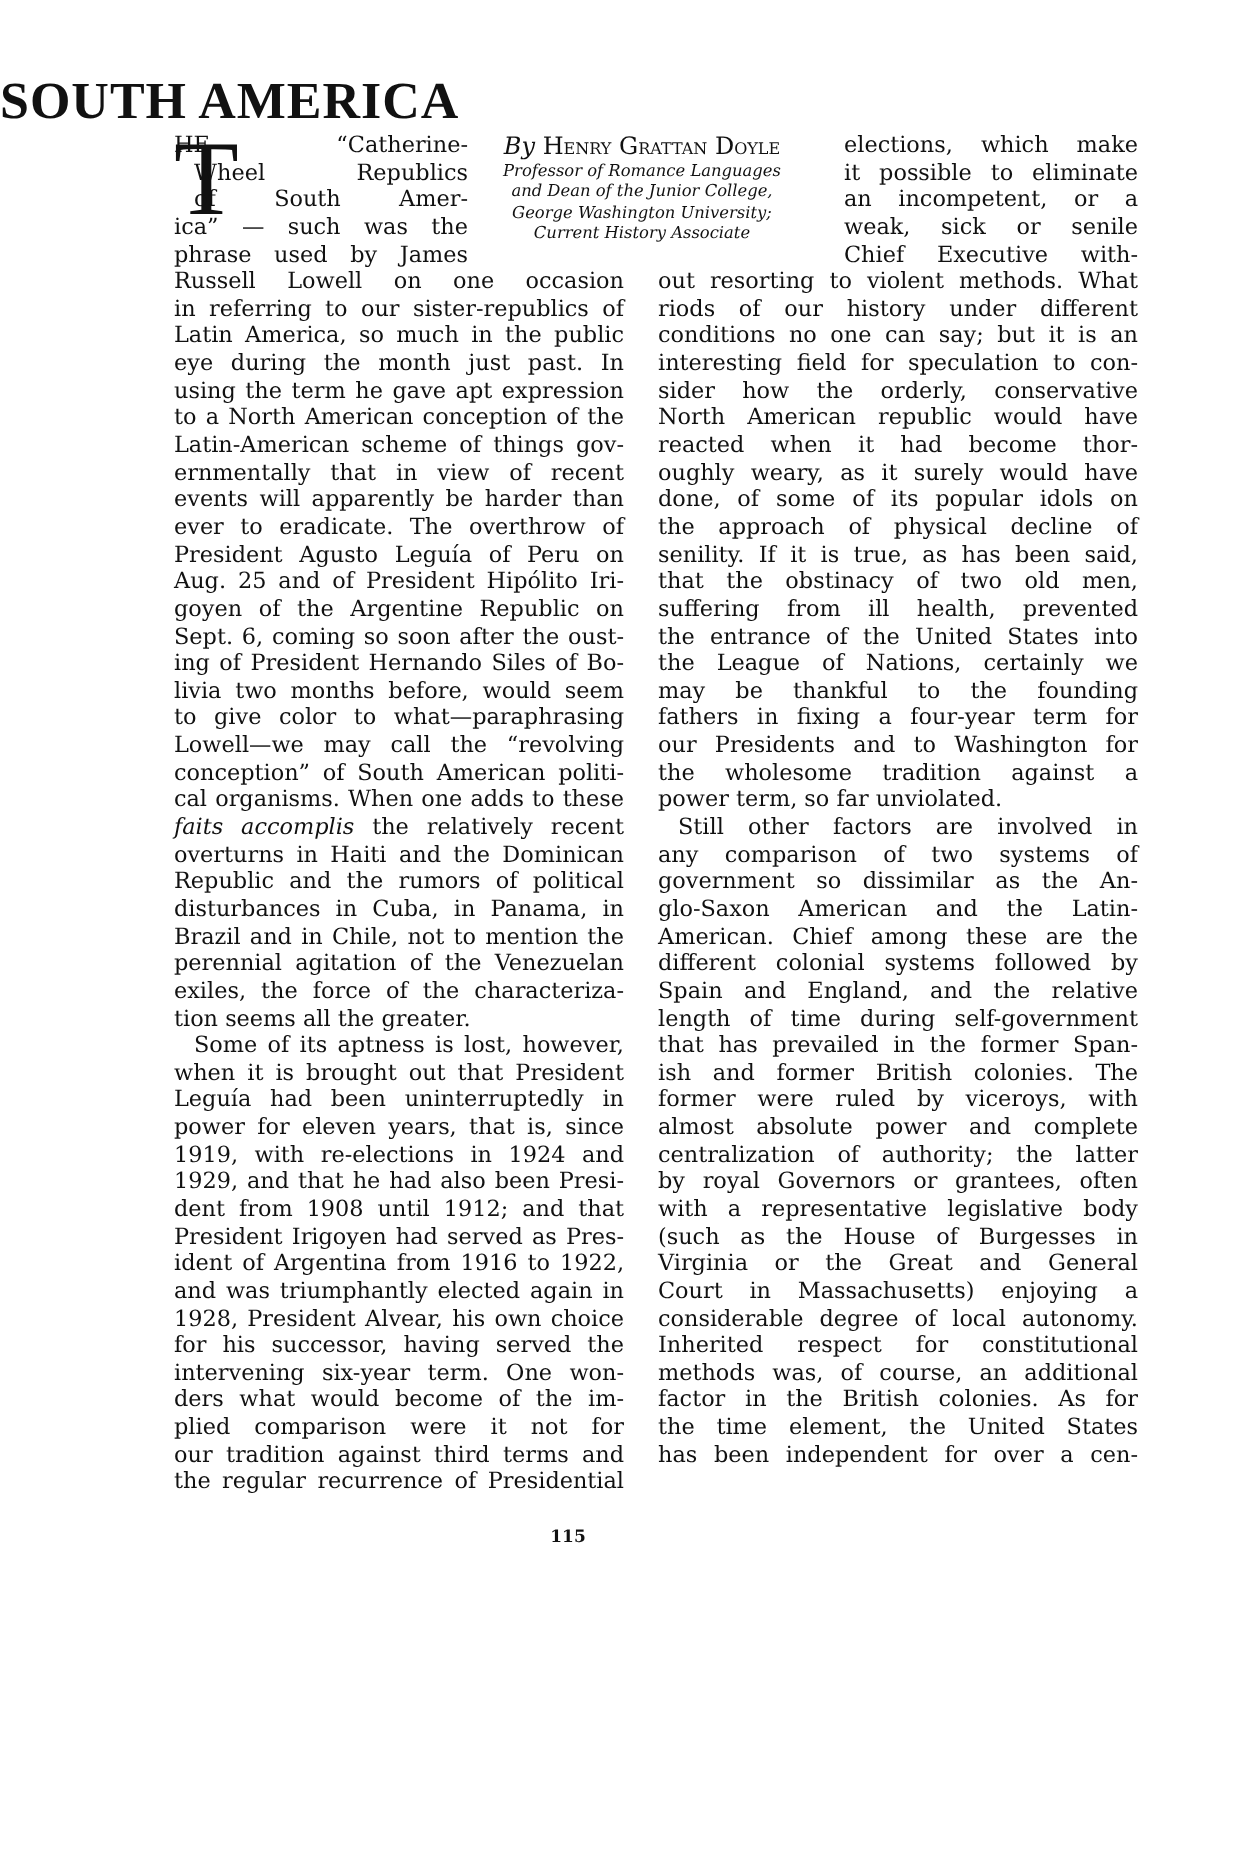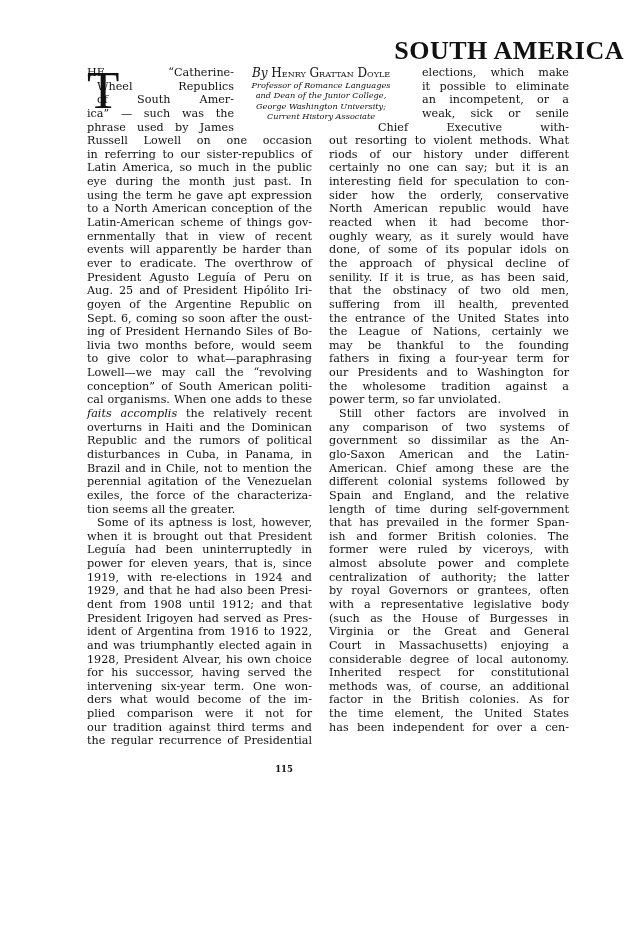--- a/index.html
+++ b/index.html
@@ -1,18 +1,18 @@
 <!DOCTYPE html>
 <html><head>
 <meta charset="utf-8">
 <style>
   html, body { margin: 0; padding: 0; background: #ffffff; }
   body { width: 624px; height: 926px; position: relative; overflow: hidden;
          font-family: "DejaVu Serif", "Liberation Serif", serif; color: #111; }
-  .title { position: absolute; top: 37px; left: 0; width: 624px; text-align: right;
+  .title { position: absolute; top: 37px; left: 0; width: 624px; text-align: left;
            font-family: "Liberation Serif", serif; font-weight: bold; font-size: 26px;
            letter-spacing: 0.5px; line-height: 28px; }
   .col { position: absolute; font-size: 11.2px; line-height: 13.65px; }
   .col .ln { display: block; white-space: nowrap; text-align: justify; text-align-last: justify; height: 13.65px; }
   .col .ln.last { text-align-last: left; }
   .col .ln.indent { padding-left: 10px; }
   .left { left: 87px; top: 66px; width: 225px; }
   .right { left: 329px; top: 66px; width: 240px; }
   .dropcap { position: absolute; left: 87px; top: 68px; font-family: "Liberation Serif", serif;
              font-size: 53px; line-height: 44px; font-weight: normal; width: 28px; height: 44px; overflow: visible; }
@@ -91,24 +91,24 @@
   <span class="ln">plied comparison were it not for</span>
   <span class="ln">our tradition against third terms and</span>
   <span class="ln">the regular recurrence of Presidential</span>
 </div>
 
 <div class="col right">
   <span class="ln" style="margin-left:93px">elections, which make</span>
   <span class="ln" style="margin-left:93px">it possible to eliminate</span>
   <span class="ln" style="margin-left:93px">an incompetent, or a</span>
   <span class="ln" style="margin-left:93px">weak, sick or senile</span>
-  <span class="ln" style="margin-left:49px">Chief Executive with-</span>
+  <span class="ln" style="margin-left:93px">Chief Executive with-</span>
   <span class="ln">out resorting to violent methods. What</span>
   <span class="ln">riods of our history under different</span>
-  <span class="ln">certainly no one can say; but it is an</span>
+  <span class="ln">conditions no one can say; but it is an</span>
   <span class="ln">interesting field for speculation to con-</span>
   <span class="ln">sider how the orderly, conservative</span>
   <span class="ln">North American republic would have</span>
   <span class="ln">reacted when it had become thor-</span>
   <span class="ln">oughly weary, as it surely would have</span>
   <span class="ln">done, of some of its popular idols on</span>
   <span class="ln">the approach of physical decline of</span>
   <span class="ln">senility. If it is true, as has been said,</span>
   <span class="ln">that the obstinacy of two old men,</span>
   <span class="ln">suffering from ill health, prevented</span>

